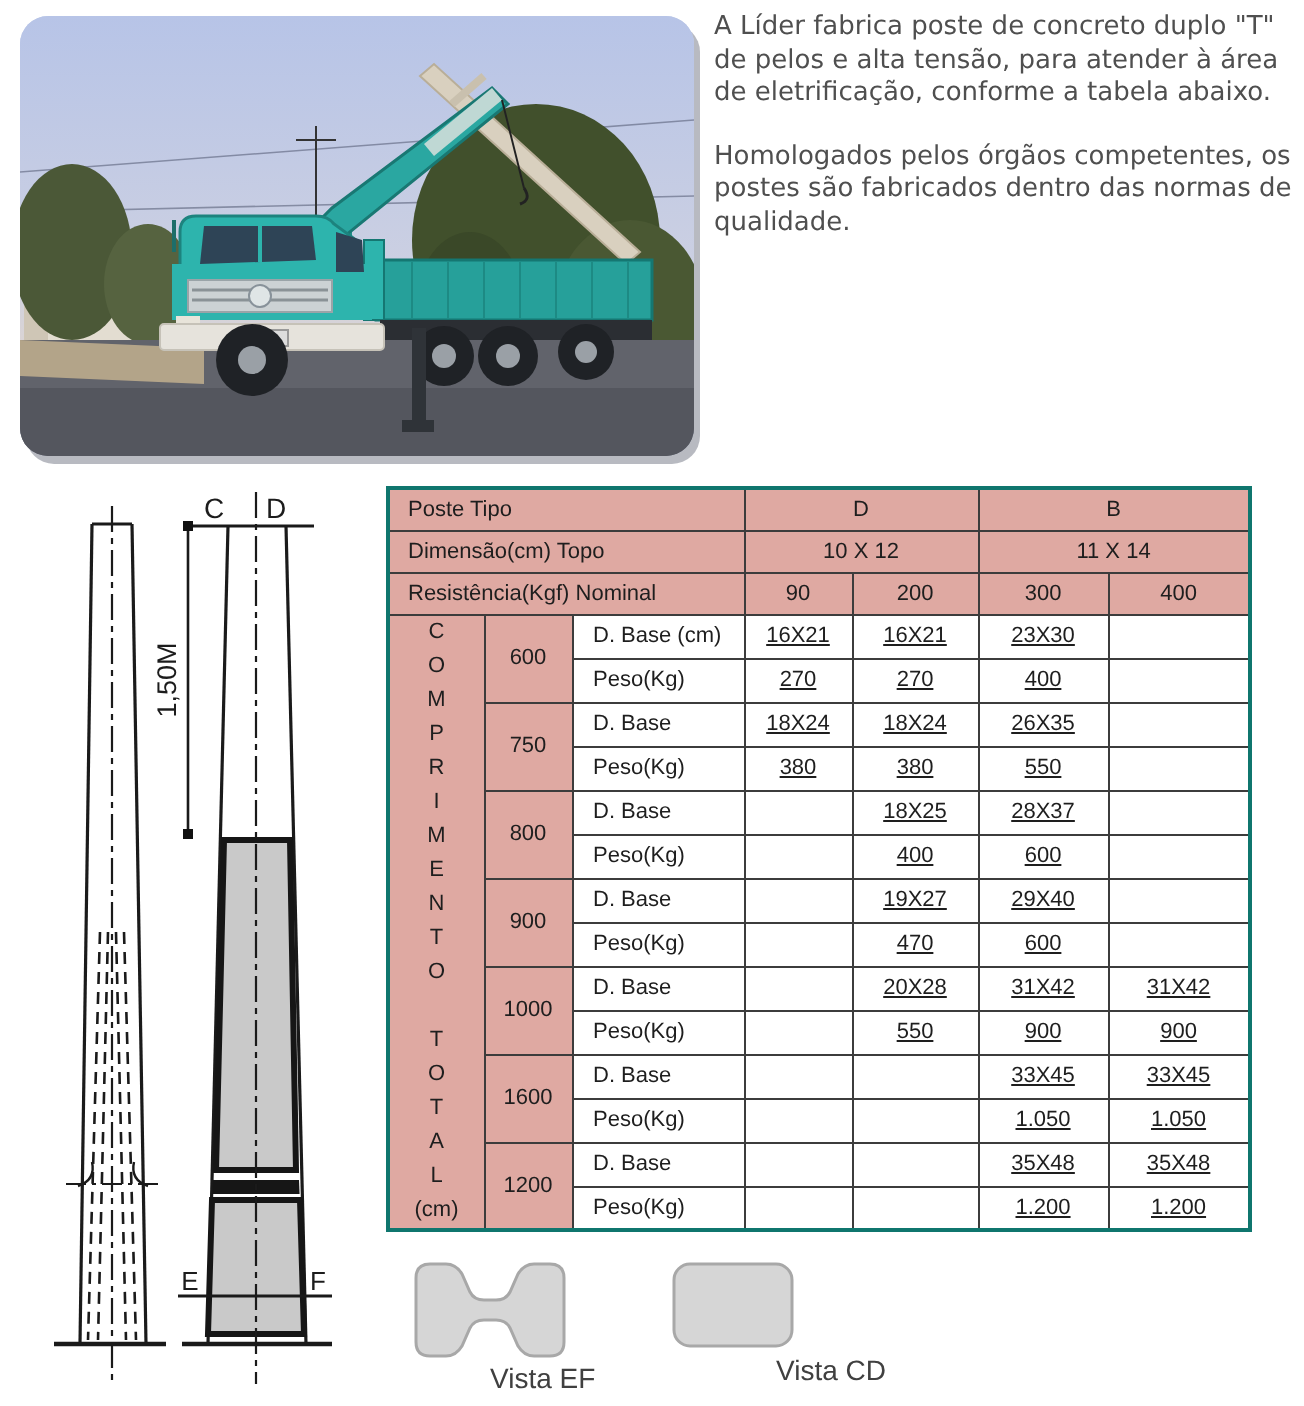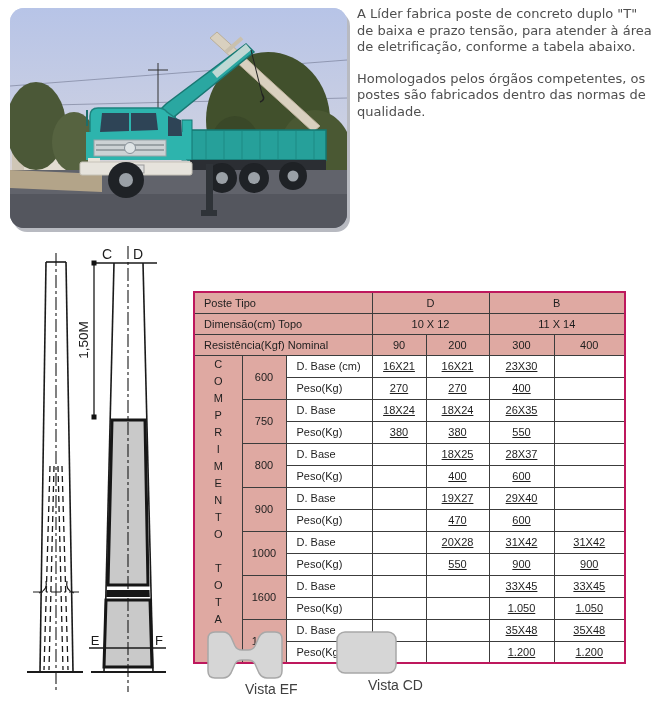--- a/index.html
+++ b/index.html
@@ -24,35 +24,35 @@
   .intro p{margin:0 0 15px 0;}
 
   
   .diagram{position:absolute;left:0;top:240px;}
   .diagram text{font-family:"Liberation Sans",sans-serif;fill:#1c1c1c;}
 
   
   .spec-table{position:absolute;left:193px;top:243px;border-collapse:collapse;table-layout:fixed;
               width:431px;font-family:"Liberation Sans",sans-serif;font-size:11px;color:#1e1e1e;}
   .spec-table td{border:1px solid var(--table-border);padding:0 0;overflow:hidden;}
-  .spec-table{border:2px solid #be185d;margin-top:48px;}
+  .spec-table{border:2px solid #0f766e;}
   .pink{background:var(--header-pink);}
   .hdr td{height:21px;}
   .hdr .lab{text-align:left;padding-left:9px;}
   .hdr .ctr{text-align:center;}
   .spec-table .rowlab{text-align:left;padding-left:10px;height:22px;background:#fff;}
   .spec-table .val{text-align:center;background:#fff;text-decoration:underline;}
   .spec-table .len{text-align:center;font-size:11px;}
   .spec-table .vert{text-align:center;font-size:11px;line-height:17px;vertical-align:middle;}
 
   
   .vistas{position:absolute;left:190px;top:627px;}
   .vista-label{position:absolute;font-size:14px;color:#404040;font-family:"Liberation Sans",sans-serif;}
   .vista-ef-label{left:245px;top:681px;}
-  .vista-cd-label{left:368px;top:677px;}
+  .vista-cd-label{left:388px;top:677px;}
 </style>
 </head>
 <body>
 
 <div class="page">
 
   <div class="photo">
     <svg width="337" height="220" viewBox="0 0 337 220">
       <defs>
         <linearGradient id="sky" x1="0" y1="0" x2="0" y2="1">
@@ -134,21 +134,21 @@
           <circle cx="244" cy="170" r="6" fill="#9aa0a6"></circle>
         <circle cx="283" cy="168" r="14" fill="#1f2226"></circle>
           <circle cx="283" cy="168" r="5.5" fill="#9aa0a6"></circle>
         <rect x="196" y="156" width="7" height="48" fill="#2f3338"></rect>
         <rect x="191" y="202" width="16" height="6" fill="#2f3338"></rect>
       </g>
     </svg>
   </div>
 
   <div class="intro">
-    <p>A Líder fabrica poste de concreto duplo "T" de baixa e prazo tensão, para atender à área de eletrificação, conforme a tabela abaixo.</p>
+    <p>A Líder fabrica poste de concreto duplo "T" de pelos e alta tensão, para atender à área de eletrificação, conforme a tabela abaixo.</p>
     <p>Homologados pelos órgãos competentes, os postes são fabricados dentro das normas de qualidade.</p>
   </div>
 
   <div class="diagram">
     <svg width="190" height="463" viewBox="0 0 190 463">
       <g stroke="#1a1a1a" fill="none">
         <line x1="56" y1="13" x2="56" y2="452" stroke-width="1.1" stroke-dasharray="13 3 3 3"></line>
         <line x1="46" y1="22" x2="66" y2="22" stroke-width="1.6"></line>
         <line x1="46" y1="22" x2="40" y2="432" stroke-width="1.6"></line>
         <line x1="66" y1="22" x2="73" y2="432" stroke-width="1.6"></line>

